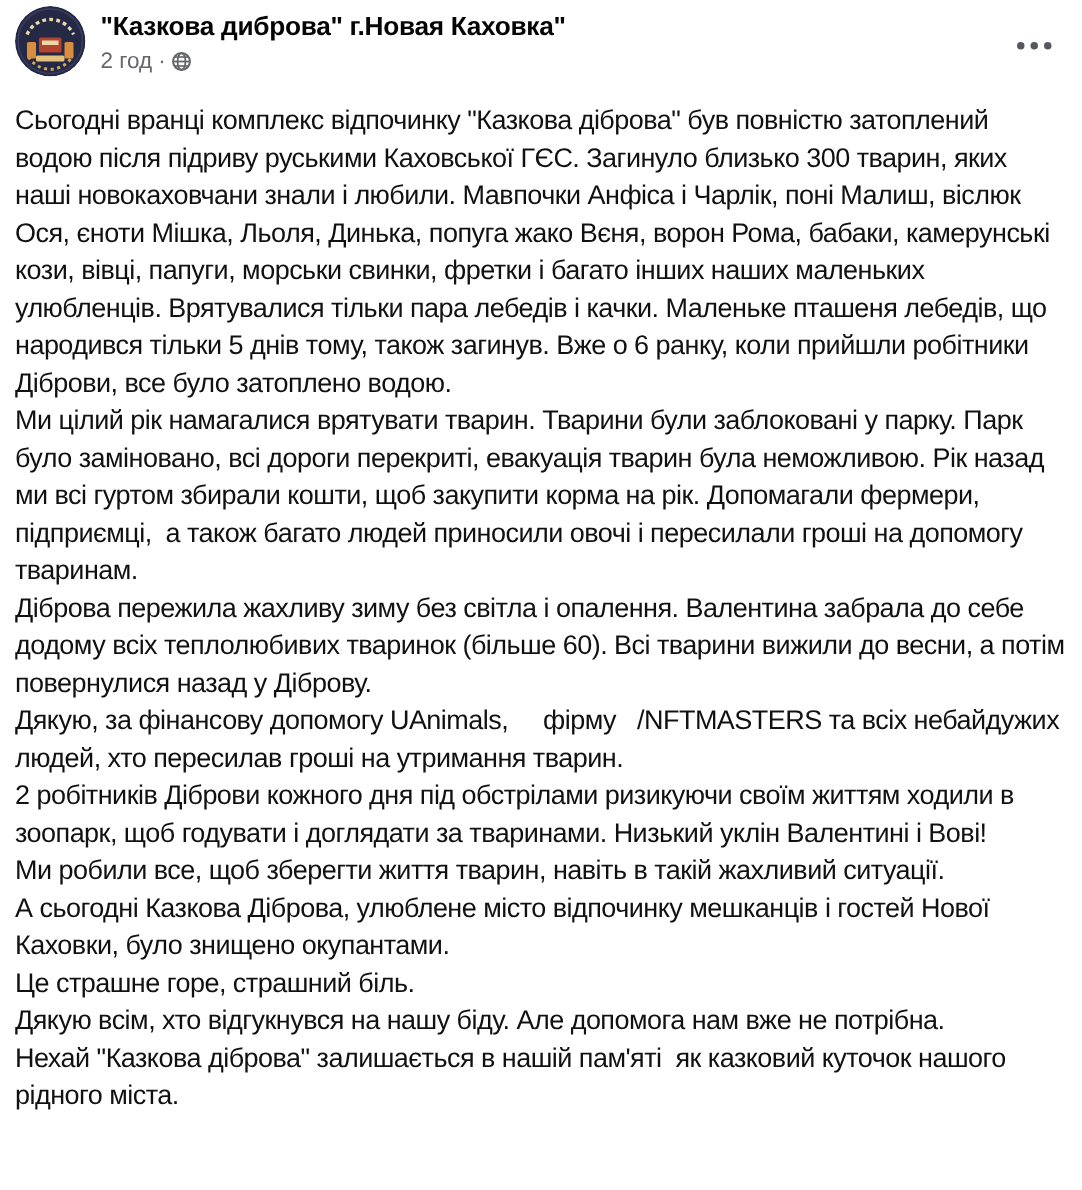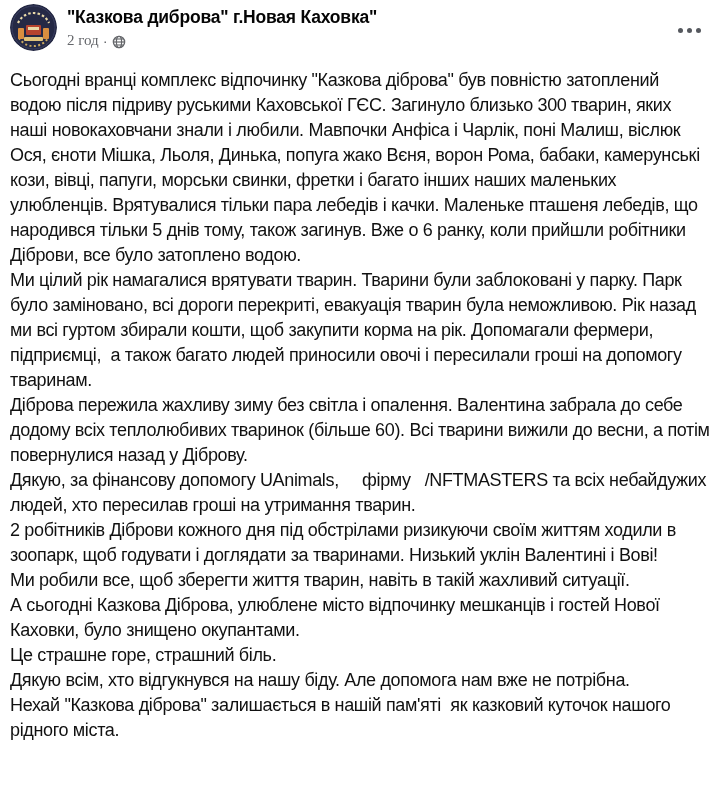--- a/index.html
+++ b/index.html
@@ -48,21 +48,21 @@
   }
   .meta-row {
     display: flex;
     align-items: center;
     gap: 4px;
     margin-top: 2px;
     color: #65676b;
     font-size: 15px;
     line-height: 19px;
   }
-  .meta-row .timestamp { cursor: pointer; font-family: Liberation Serif, serif; }
+  .meta-row .timestamp { cursor: pointer; }
   .globe-icon {
     display: inline-block;
     width: 14px;
     height: 14px;
     margin-top: 1px;
   }
   .more-btn {
     position: absolute;
     right: 16px;
     top: 18px;

